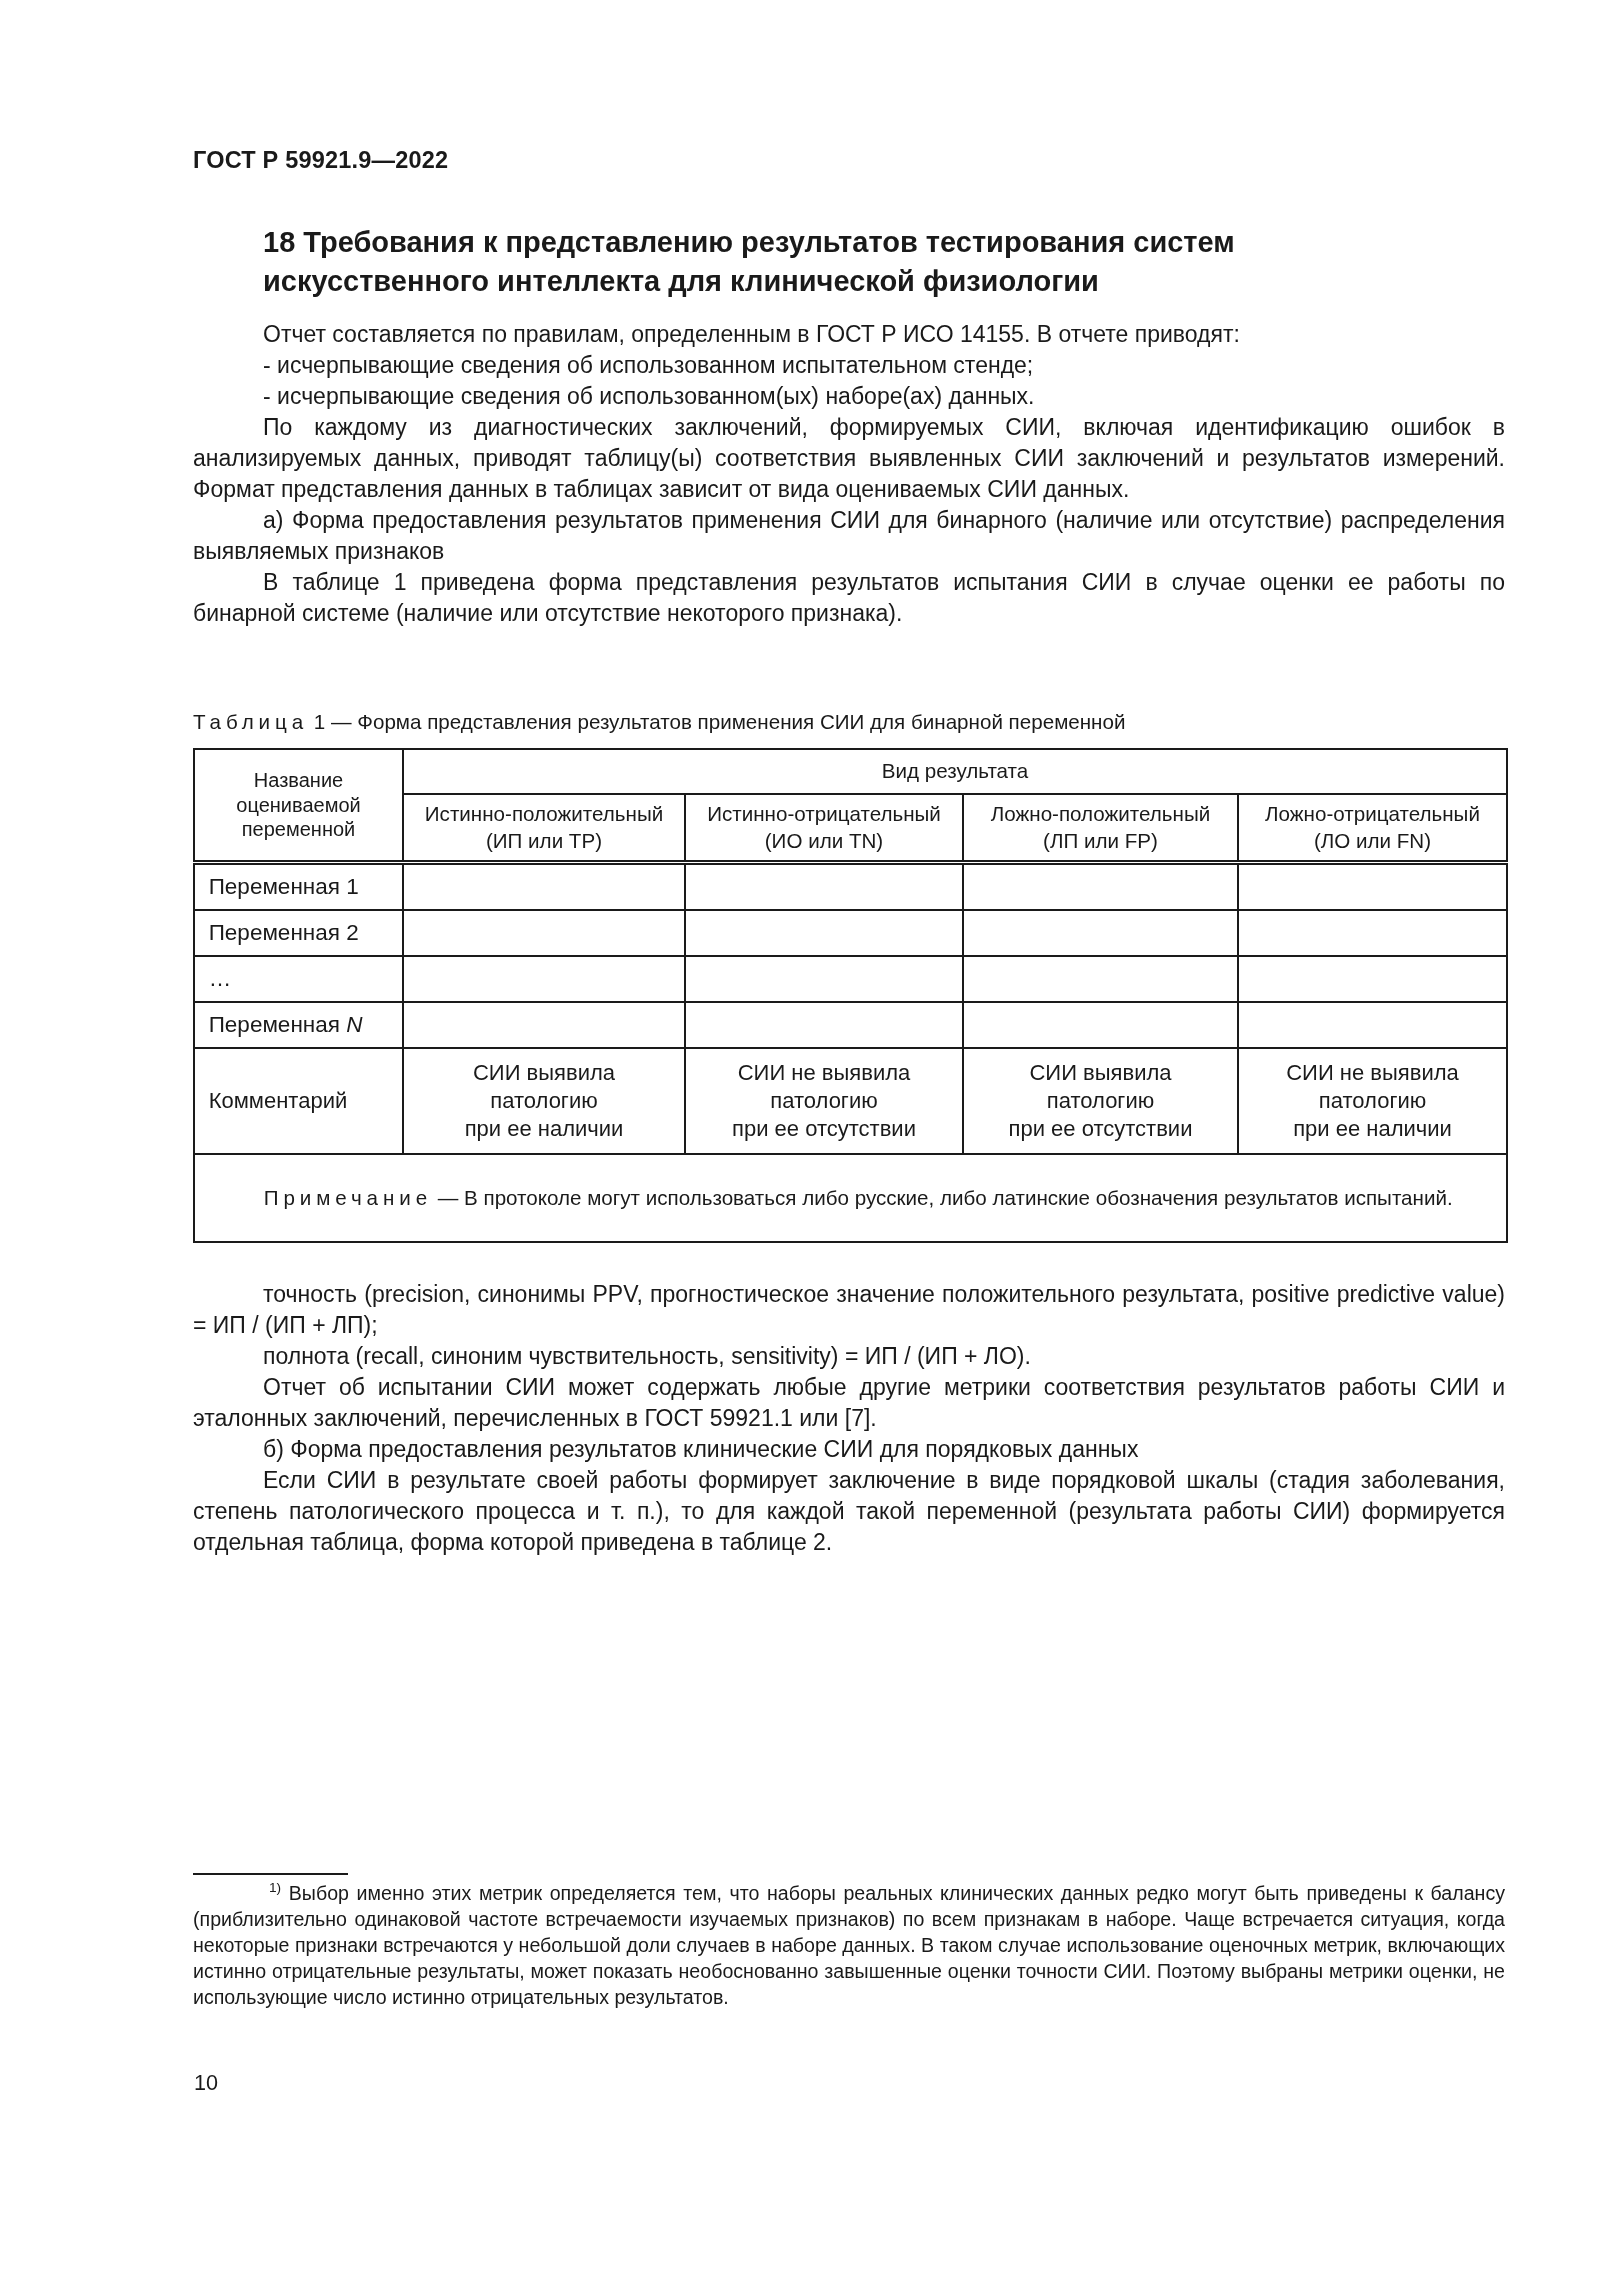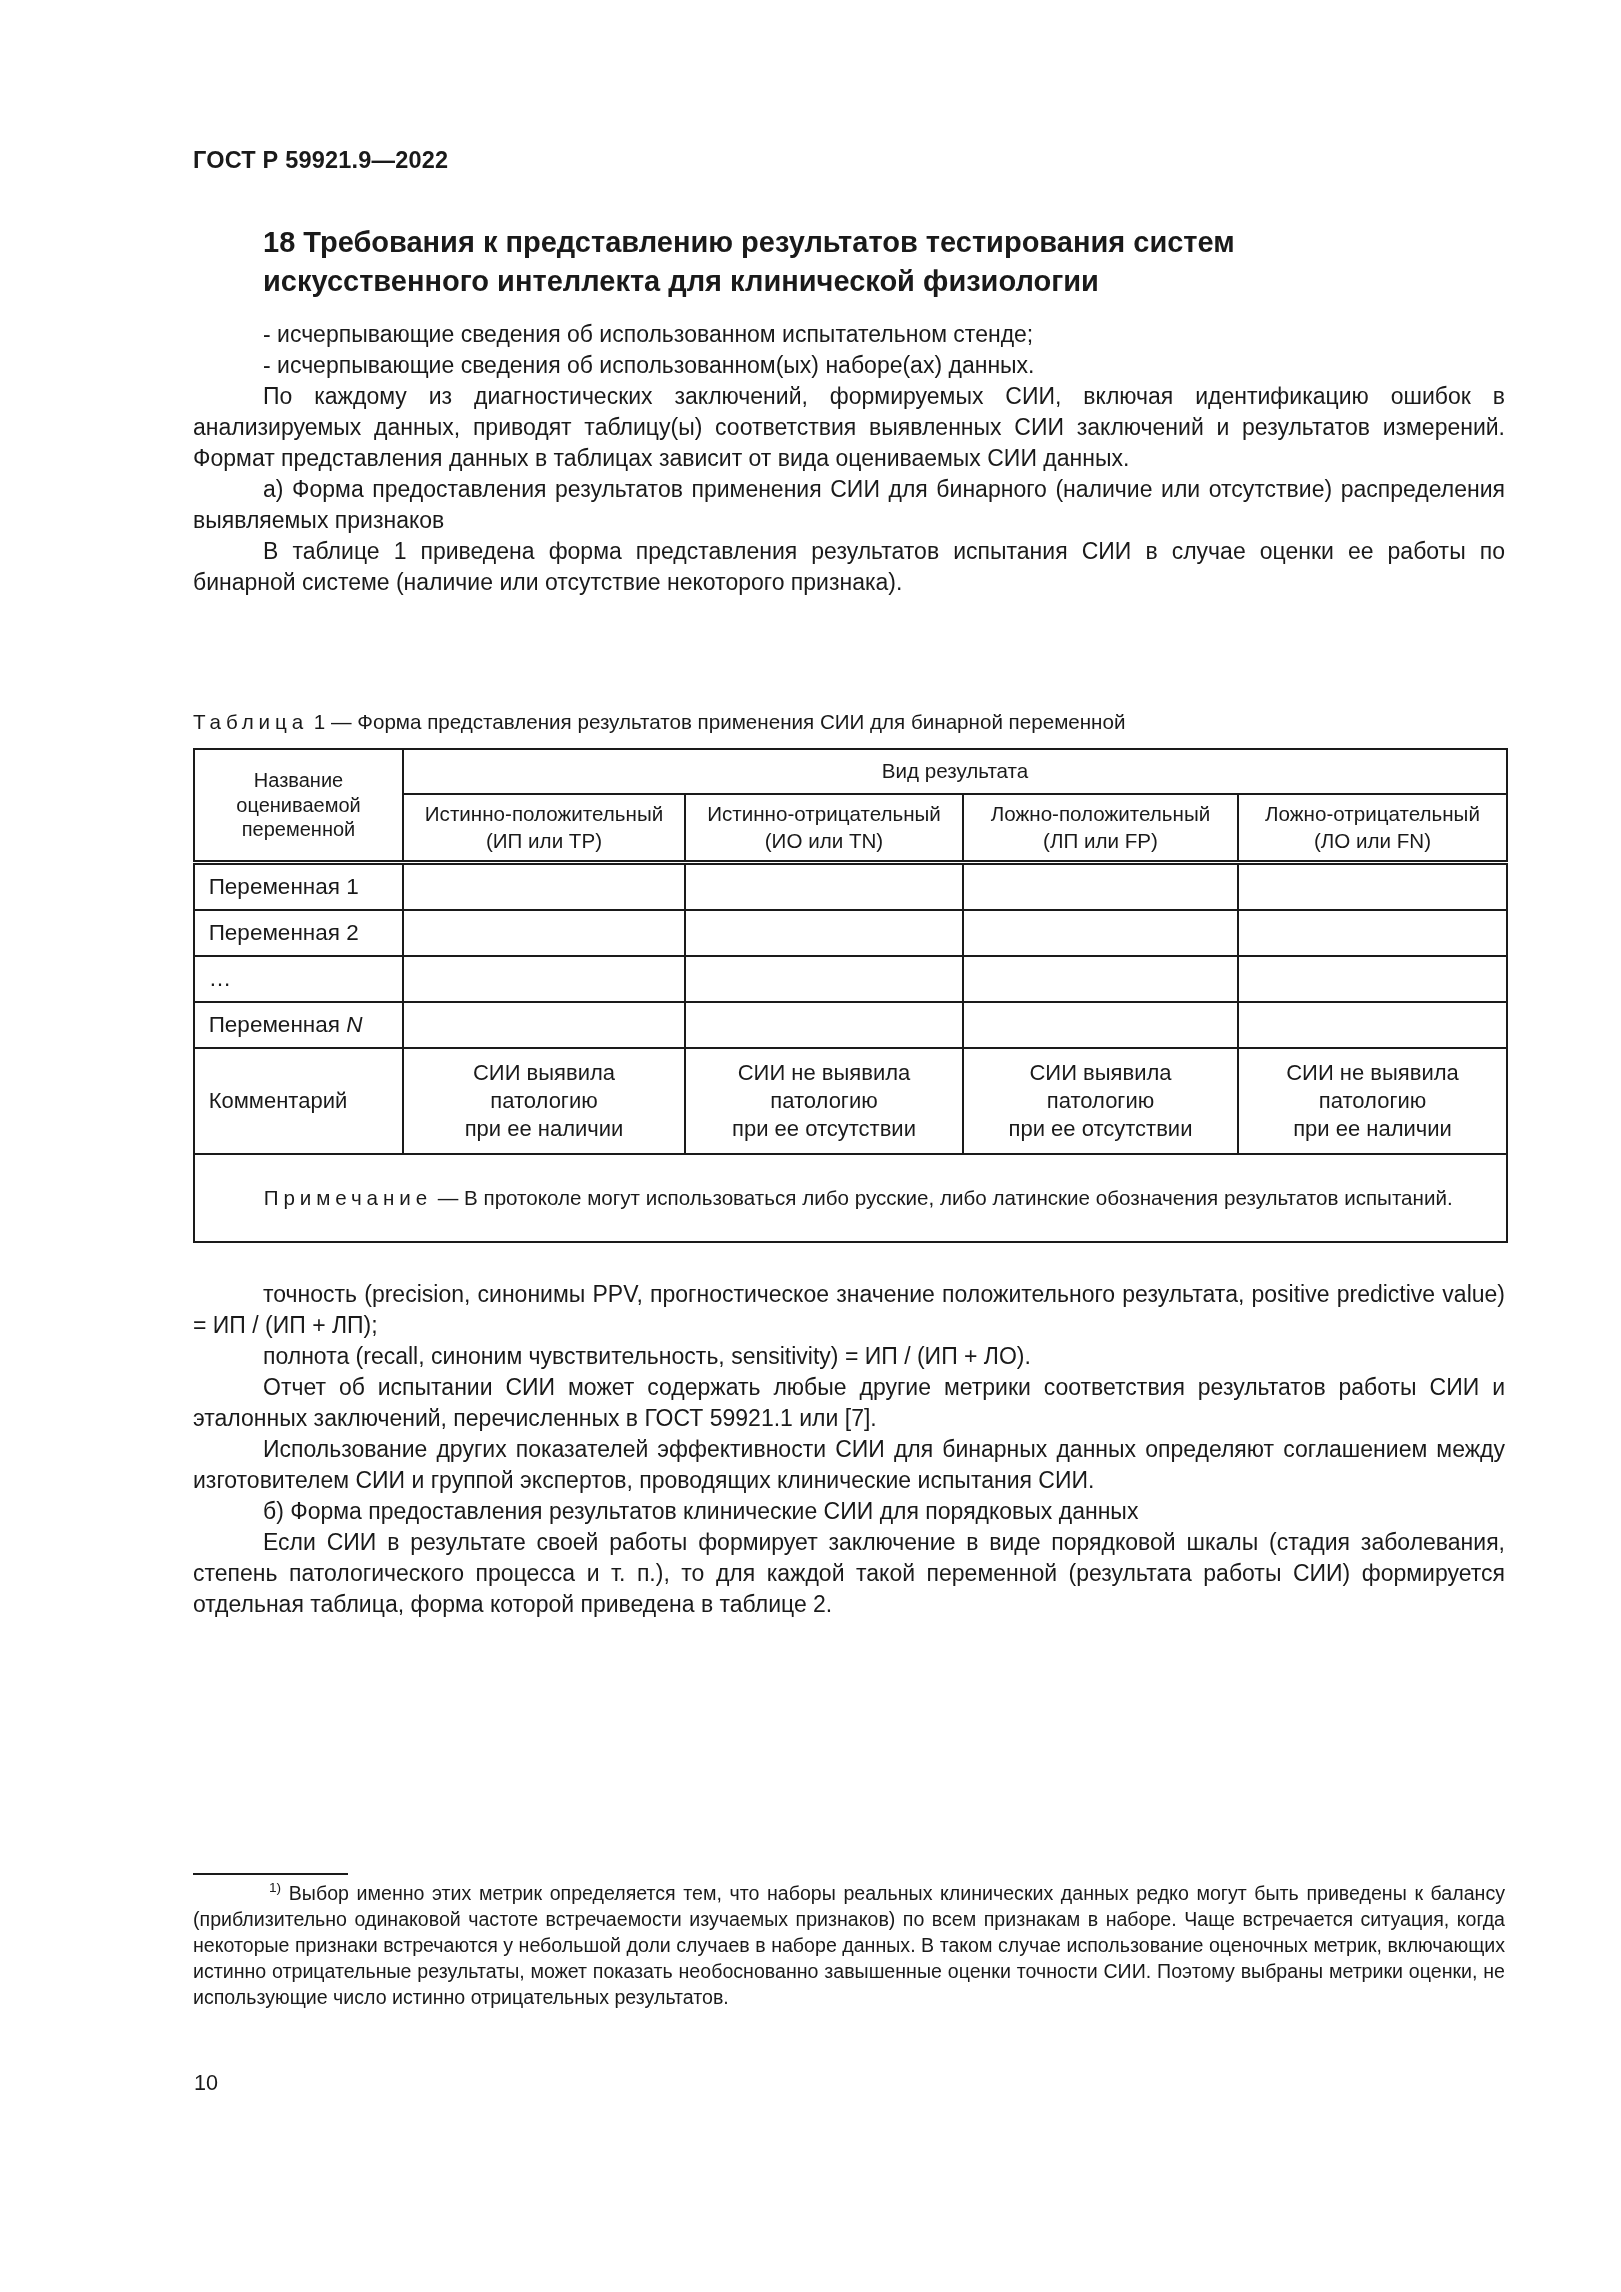--- a/index.html
+++ b/index.html
@@ -61,20 +61,21 @@
   .page-num { left: 194px; top: 2070px; font-size: 21.6px; }
 </style>
 </head>
 <body>
 
 <div class="abs running-head">ГОСТ Р 59921.9—2022</div>
 
 <div class="abs section-title">18 Требования к представлению результатов тестирования систем искусственного интеллекта для клинической физиологии</div>
 
 <div class="abs body-text" style="top: 319px;">
+  <p class="ind">Отчет составляется по правилам, определенным в ГОСТ Р ИСО 14155. В отчете приводят:</p>
   <p class="dash">-  исчерпывающие сведения об использованном испытательном стенде;</p>
   <p class="dash">-  исчерпывающие сведения об использованном(ых) наборе(ах) данных.</p>
   <p class="ind">По каждому из диагностических заключений, формируемых СИИ, включая идентификацию ошибок в анализируемых данных, приводят таблицу(ы) соответствия выявленных СИИ заключений и результатов измерений. Формат представления данных в таблицах зависит от вида оцениваемых СИИ данных.</p>
   <p class="ind">а)  Форма предоставления результатов применения СИИ для бинарного (наличие или отсутствие) распределения выявляемых признаков</p>
   <p class="ind">В таблице 1 приведена форма представления результатов испытания СИИ в случае оценки ее работы по бинарной системе (наличие или отсутствие некоторого признака).</p>
 </div>
 
 <div class="abs caption">
   <span class="spaced">Таблица</span><span> 1</span><span> — Форма представления результатов применения СИИ для бинарной переменной</span>
 </div>
@@ -136,21 +137,20 @@
   <tr class="note">
     <td colspan="5"><span class="note-label">Примечание</span><span> — В протоколе могут использоваться либо русские, либо латинские обозначения результатов испытаний.</span></td>
   </tr>
 </tbody>
   </table>
 
 <div class="abs body-text" style="top: 1279px;">
   <p class="ind">точность (precision, синонимы PPV, прогностическое значение положительного результата, positive predictive value) = ИП / (ИП + ЛП);</p>
   <p class="ind">полнота (recall, синоним чувствительность, sensitivity) = ИП / (ИП + ЛО).</p>
   <p class="ind">Отчет об испытании СИИ может содержать любые другие метрики соответствия результатов работы СИИ и эталонных заключений, перечисленных в ГОСТ 59921.1 или [7].</p>
-  <p class="ind">Использование других показателей эффективности СИИ для бинарных данных определяют соглашением между изготовителем СИИ и группой экспертов, проводящих клинические испытания СИИ.</p>
   <p class="ind">б)  Форма предоставления результатов клинические СИИ для порядковых данных</p>
   <p class="ind">Если СИИ в результате своей работы формирует заключение в виде порядковой шкалы (стадия заболевания, степень патологического процесса и т. п.), то для каждой такой переменной (результата работы СИИ) формируется отдельная таблица, форма которой приведена в таблице 2.</p>
 </div>
 
 <div class="abs fn-rule"></div>
 
 <div class="abs footnote">
   <p><sup>1)</sup><span> Выбор именно этих метрик определяется тем, что наборы реальных клинических данных редко могут быть приведены к балансу (приблизительно одинаковой частоте встречаемости изучаемых признаков) по всем признакам в наборе. Чаще встречается ситуация, когда некоторые признаки встречаются у небольшой доли случаев в наборе данных. В таком случае использование оценочных метрик, включающих истинно отрицательные результаты, может показать необоснованно завышенные оценки точности СИИ. Поэтому выбраны метрики оценки, не использующие число истинно отрицательных результатов.</span></p>
 </div>
 

